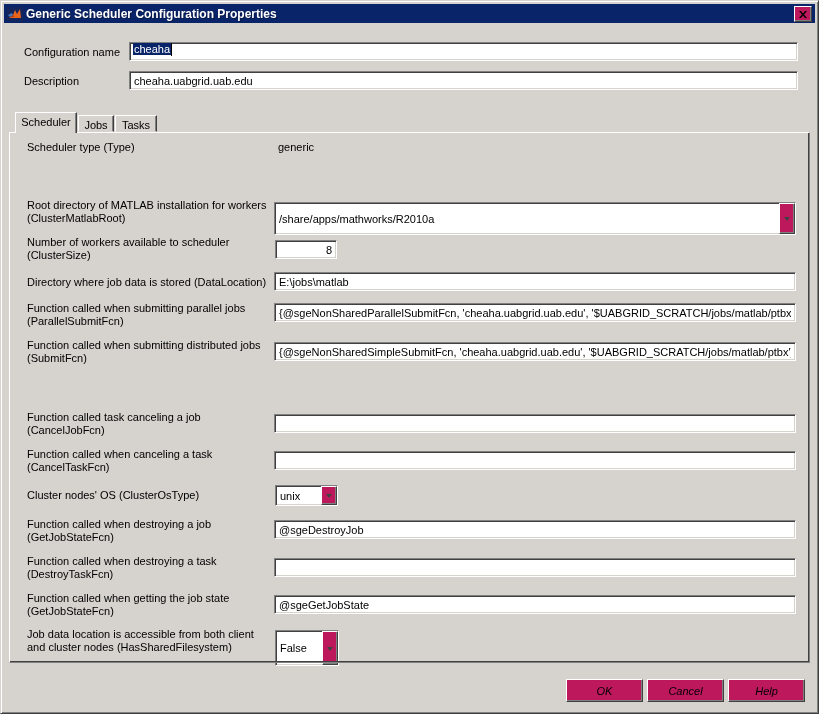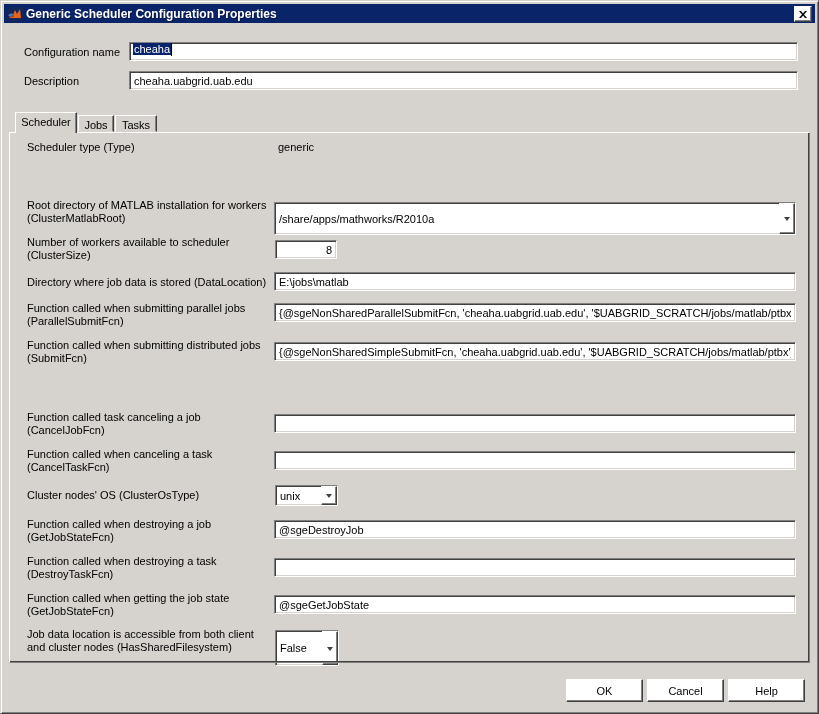--- a/index.html
+++ b/index.html
@@ -16,22 +16,23 @@
     background:#0a246a;display:flex;align-items:center;padding:0 2px;text-align:center;
   }
   .app-icon{width:16px;height:16px;margin:0 3px 0 1px;display:block;}
   .title-text{color:#ffffff;font-weight:bold;font-size:12px;white-space:nowrap;
     text-shadow:1px 1px 0 rgba(0,0,0,.35);}
   .close-btn{
     position:absolute;right:3px;top:2px;width:16px;height:14px;
     display:flex;align-items:center;justify-content:center;cursor:default;
   }
   .raised{
-    background:#ffffff;border:1px solid;border-color:#ffffff #404040 #404040 #ffffff;
+    background:#be185d;border:1px solid;border-color:#ffffff #404040 #404040 #ffffff;
     box-shadow:inset -1px -1px 0 #808080;
+    font-style:italic;
   }
   .sunken{
     background:#ffffff;border:1px solid;border-color:#808080 #ffffff #ffffff #808080;
     box-shadow:inset 1px 1px 0 #404040, inset -1px -1px 0 #d6d3ce;
   }
   .lbl{position:absolute;left:26px;line-height:13px;white-space:nowrap;}
   .lbl span{display:block;}
   .hlbl{position:absolute;left:23px;line-height:13px;white-space:nowrap;}
   .tfield{
     position:absolute;left:273px;width:522px;height:19px;box-sizing:border-box;

